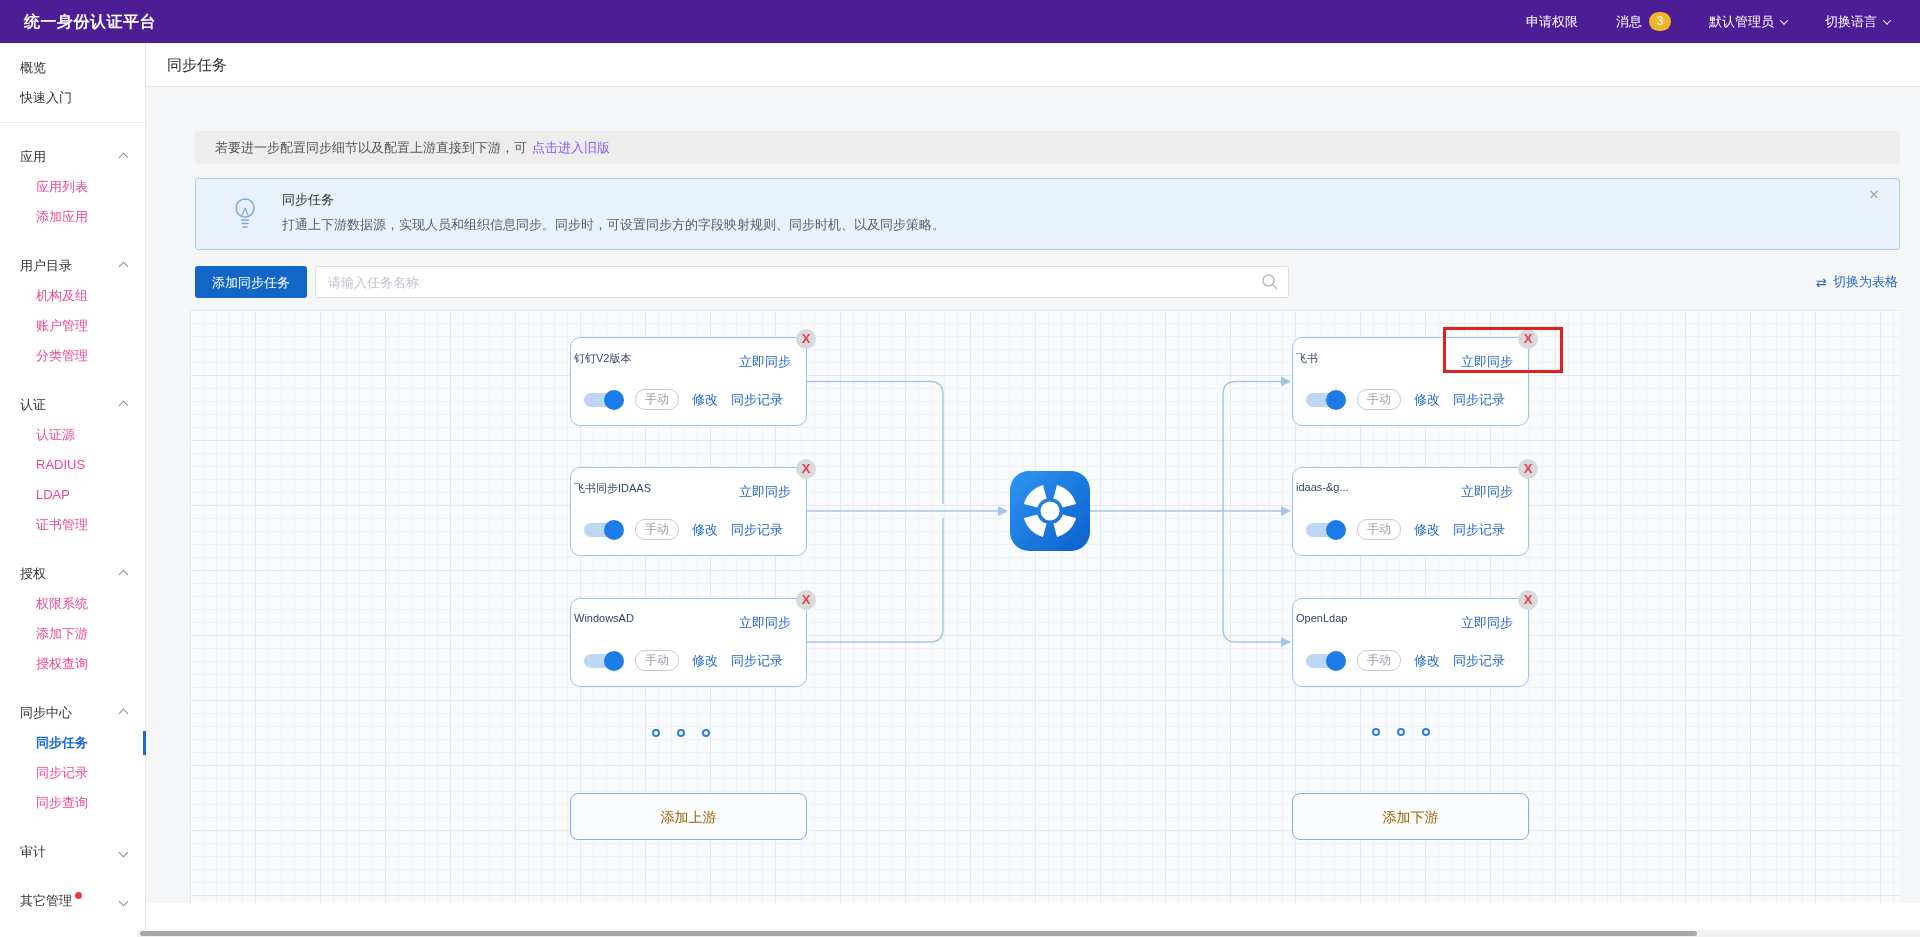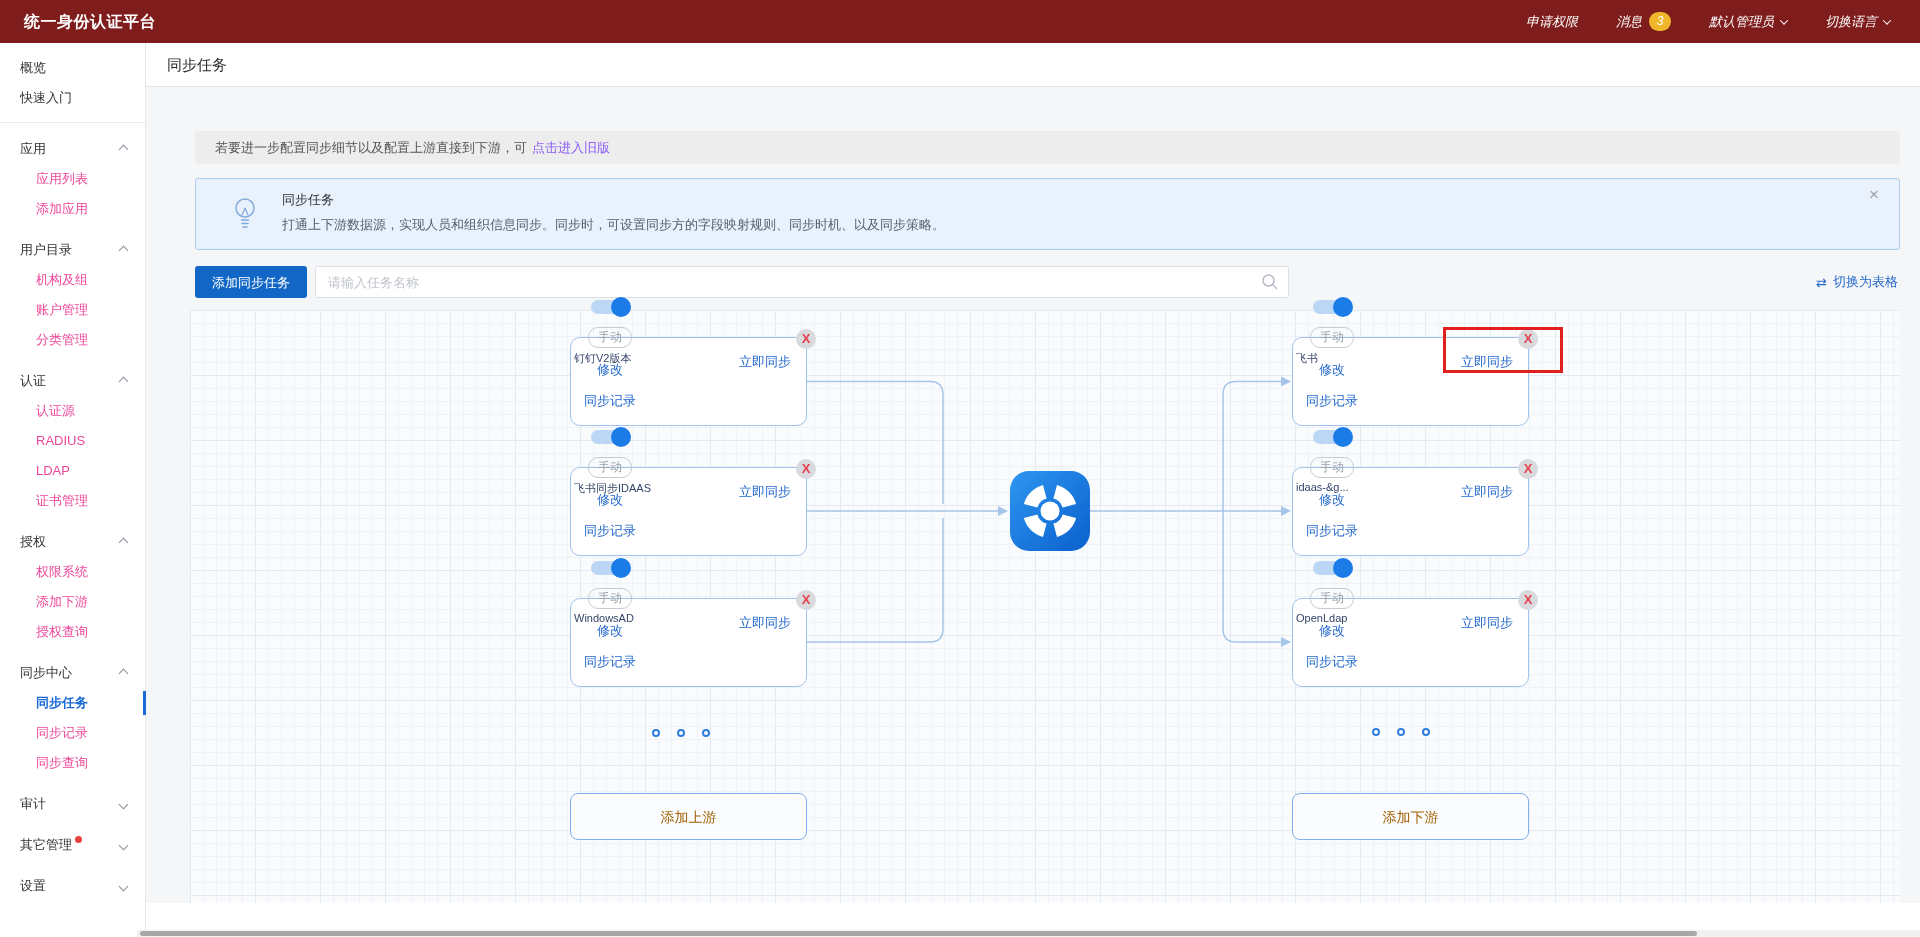--- a/index.html
+++ b/index.html
@@ -1,38 +1,38 @@
 <!DOCTYPE html>
 <html><head>
 <meta charset="utf-8">
 <style>
   html,body{margin:0;padding:0;background:#e9e9e9;}
   *{box-sizing:border-box;}
   .page{position:relative;width:1920px;height:937px;overflow:hidden;background:#fff;
         font-family:"Liberation Sans","DejaVu Sans",sans-serif;font-size:13px;color:#333;}
 
   
-  .hdr{position:absolute;left:0;top:0;width:1920px;height:48px;background:#7f1d1d;color:#fff;}
+  .hdr{position:absolute;left:0;top:0;width:1920px;height:48px;background:#4c1d95;color:#fff;}
   .hdr-title{position:absolute;left:24px;top:0;line-height:43px;font-size:16px;font-weight:bold;letter-spacing:.5px;}
-  .hdr-nav{position:absolute;right:30px;top:0;height:43px;display:flex;align-items:center;gap:38px;font-size:13px;font-style:italic;}
+  .hdr-nav{position:absolute;right:30px;top:0;height:43px;display:flex;align-items:center;gap:38px;font-size:13px;}
   .hdr-item{display:flex;align-items:center;gap:7px;cursor:pointer;white-space:nowrap;}
   .badge{display:inline-block;min-width:22px;height:19px;line-height:19px;border-radius:10px;background:#f0b62a;
          color:#fff;font-size:12px;text-align:center;padding:0 4px;}
   .chev{display:inline-block;width:6px;height:6px;border-right:1.5px solid #fff;border-bottom:1.5px solid #fff;}
   .chev.down{transform:rotate(45deg) translate(-1px,-1px);}
   .schev{display:inline-block;width:7px;height:7px;border-right:1.3px solid #8a8f98;border-bottom:1.3px solid #8a8f98;}
   .schev.up{transform:rotate(-135deg);}
   .schev.down{transform:rotate(45deg);}
 
   
   .sidebar{position:absolute;left:0;top:43px;width:146px;height:894px;background:#fff;
            border-right:1px solid #e8e8e8;padding-top:10px;}
   .sb-item{position:relative;height:30px;line-height:30px;padding-left:20px;color:#333;cursor:pointer;}
   .sb-divider{border-top:1px solid #ebebeb;margin:9px 0 3px 0;}
-  .sb-group{margin-top:11px;}
+  .sb-group{margin-top:19px;}
   .sb-ghead{position:relative;height:30px;line-height:30px;padding-left:20px;color:#333;cursor:pointer;}
   .sb-ghead .schev{position:absolute;right:18px;top:12px;}
   .sb-sub{position:relative;height:30px;line-height:30px;padding-left:36px;color:#ec4899;cursor:pointer;}
   .sb-sub.active{color:#1a6bd8;font-weight:bold;}
   .sb-indicator{position:absolute;right:-1px;top:3px;width:3px;height:24px;background:#1a6bd8;}
   .reddot{display:inline-block;width:7px;height:7px;border-radius:50%;background:#e8413d;margin-left:3px;
           vertical-align:6px;}
 
   
   .titlebar{position:absolute;left:146px;top:43px;width:1774px;height:44px;background:#fff;
@@ -74,21 +74,21 @@
       linear-gradient(to right,#eff3f8 1px,transparent 1px),
       linear-gradient(to bottom,#eff3f8 1px,transparent 1px);
     background-size:65px 65px,65px 65px,13px 13px,13px 13px;}
   .edges{position:absolute;left:0;top:0;}
 
   .sync-card{position:absolute;width:237px;height:89px;background:#fff;border:1.5px solid #9fc3ec;
              border-radius:10px;}
   .sc-name{position:absolute;left:3px;top:13px;font-size:11px;color:#36456a;max-width:140px;overflow:hidden;
            white-space:nowrap;}
   .sc-sync{position:absolute;right:15px;top:15px;color:#2468cc;font-size:13px;cursor:pointer;}
-  .sc-row{position:absolute;left:13px;bottom:15px;display:flex;align-items:center;gap:13px;flex-direction:column;}
+  .sc-row{position:absolute;left:13px;bottom:15px;display:flex;align-items:center;gap:13px;}
   .toggle{position:relative;width:38px;height:14px;border-radius:7px;background:#bcd7f6;cursor:pointer;}
   .toggle .knob{position:absolute;right:-2px;top:-3px;width:20px;height:20px;border-radius:50%;background:#1b7ce8;}
   .pill{border:1px solid #c6cad2;color:#9aa1ab;border-radius:10px;font-size:12px;padding:1px 9px;}
   .sc-link{color:#2468cc;font-size:13px;cursor:pointer;white-space:nowrap;}
   .card-x{position:absolute;right:-10px;top:-9px;width:20px;height:20px;border-radius:50%;background:#d8dade;
           color:#e5414e;font-weight:bold;font-size:13px;text-align:center;line-height:20px;cursor:pointer;z-index:3;}
 
   .hub{position:absolute;left:820px;top:161px;width:80px;height:80px;}
 
   .dots{position:absolute;display:flex;gap:17px;}

